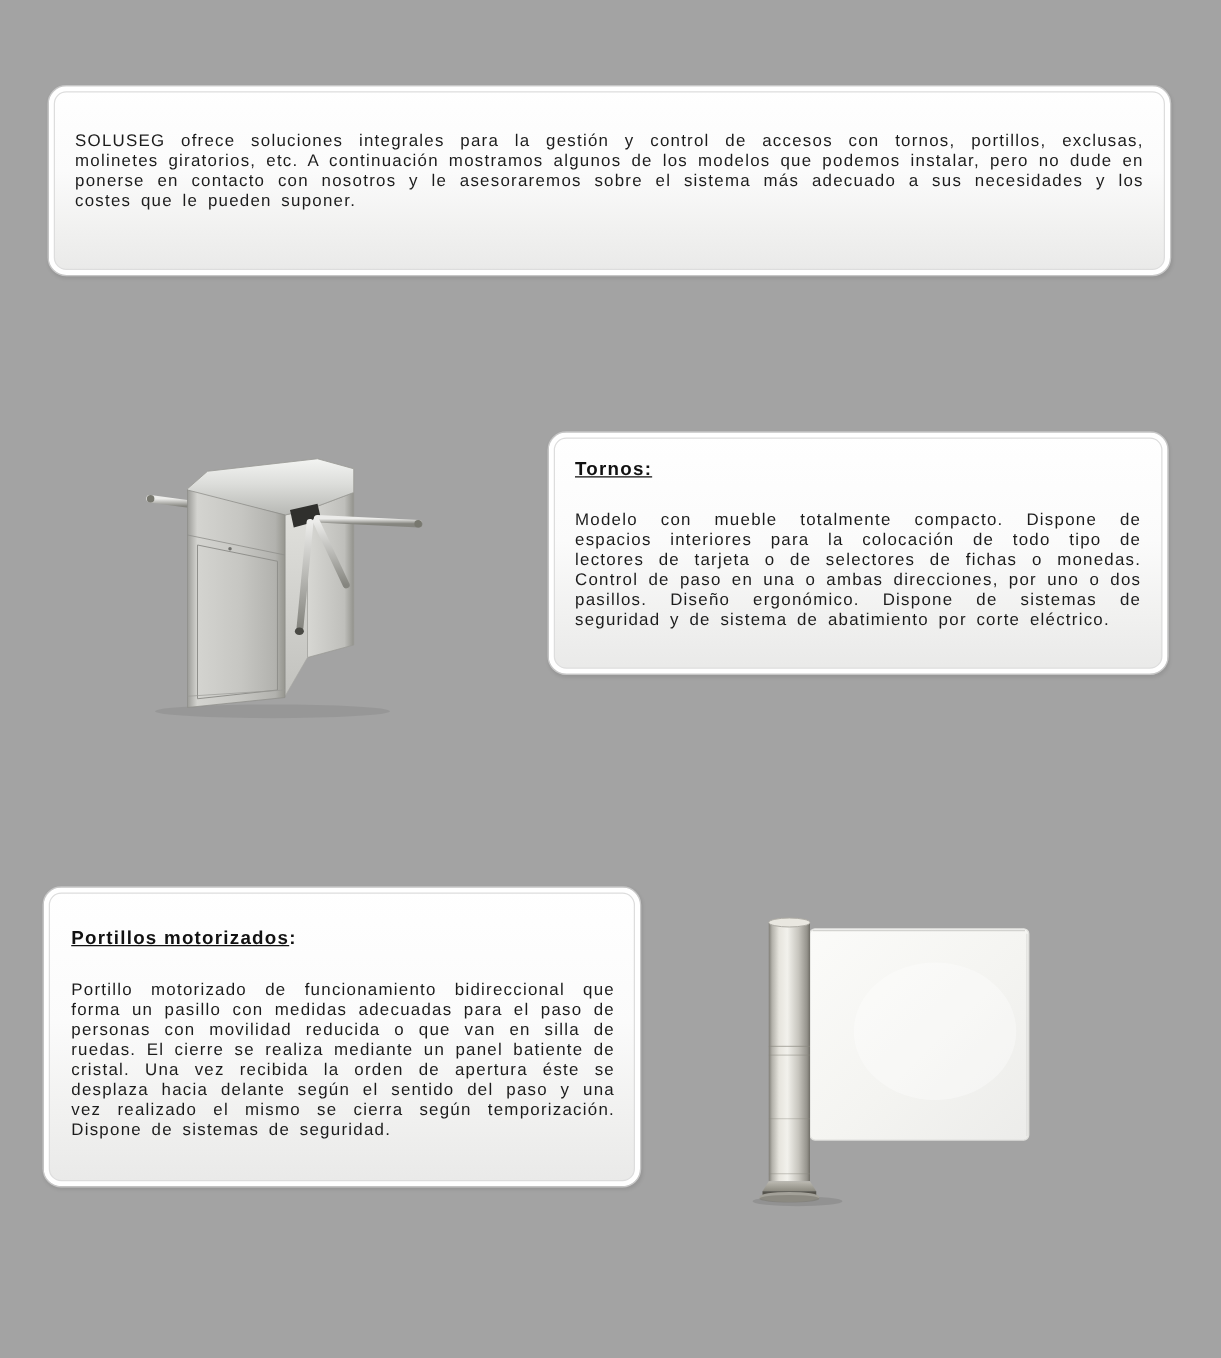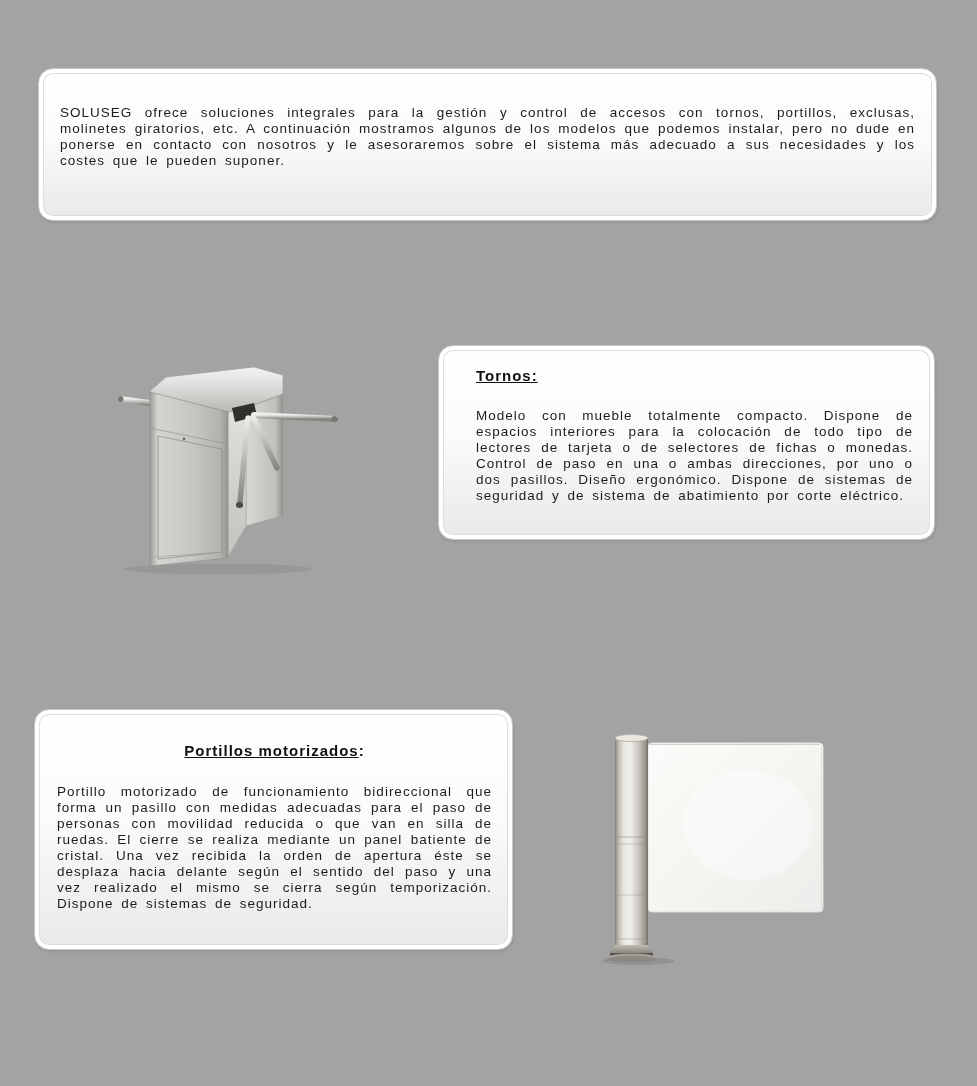--- a/index.html
+++ b/index.html
@@ -14,41 +14,41 @@
   }
   .card {
     position: absolute;
     box-sizing: border-box;
     border: 1px solid #c6c6c6;
     border-radius: 15px;
     background: linear-gradient(180deg, #ffffff 0%, #fbfbfb 45%, #f1f1f0 75%, #e9e9e8 100%);
     box-shadow: inset 0 0 0 4px #ffffff, inset 0 0 0 5px #dddddd, 1px 2px 3px rgba(0,0,0,0.08);
   }
   .card.intro   { left: 38px;  top: 68px;  width: 899px; height: 153px; padding: 36px 21px 0 21px; }
-  .card.tornos  { left: 438px; top: 345px; width: 497px; height: 195px; padding: 21px 21px 0 37px; }
+  .card.tornos  { left: 438px; top: 345px; width: 497px; height: 195px; padding: 21px 21px 0 21px; }
   .card.portillos { left: 34px; top: 709px; width: 479px; height: 241px; padding: 32px 20px 0 22px; }
 
   .body-text {
     margin: 0;
     font-size: 13.5px;
     line-height: 16px;
     letter-spacing: 1px;
     word-spacing: 3px;
     text-align: justify;
     color: #1c1c1c;
   }
   .heading {
     margin: 0 0 23px 0;
     font-size: 15px;
     line-height: 18px;
     font-weight: bold;
     letter-spacing: 1px;
     color: #111111;
   }
-  .card.portillos .heading { margin-bottom: 24px; text-align: center; }
+  .card.portillos .heading { margin-bottom: 24px; }
   .heading .u { text-decoration: underline; }
 
   figure { margin: 0; position: absolute; }
   .turnstile-fig { left: 106px; top: 358px; width: 240px; height: 222px; }
   .gate-fig      { left: 598px; top: 725px; width: 240px; height: 242px; }
   figure svg { display: block; width: 100%; height: 100%; }
 </style>
 </head>
 <body>
 

